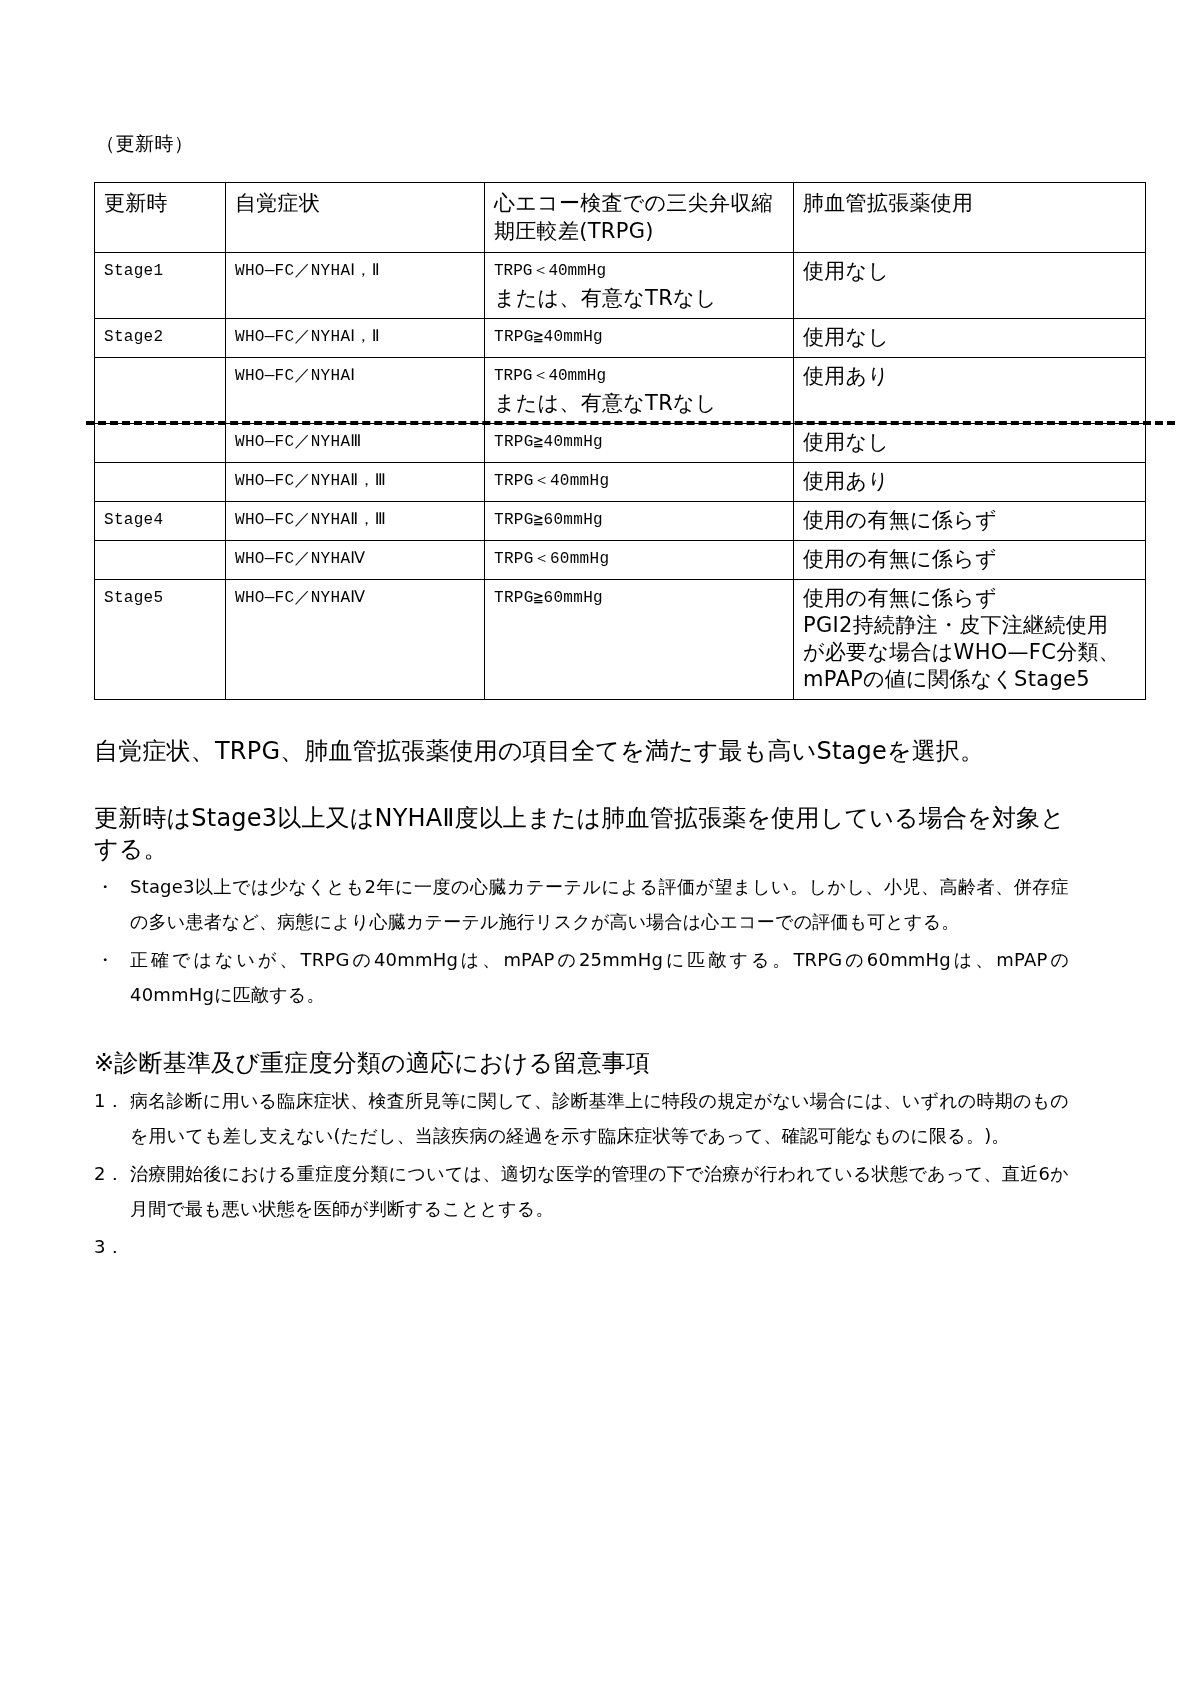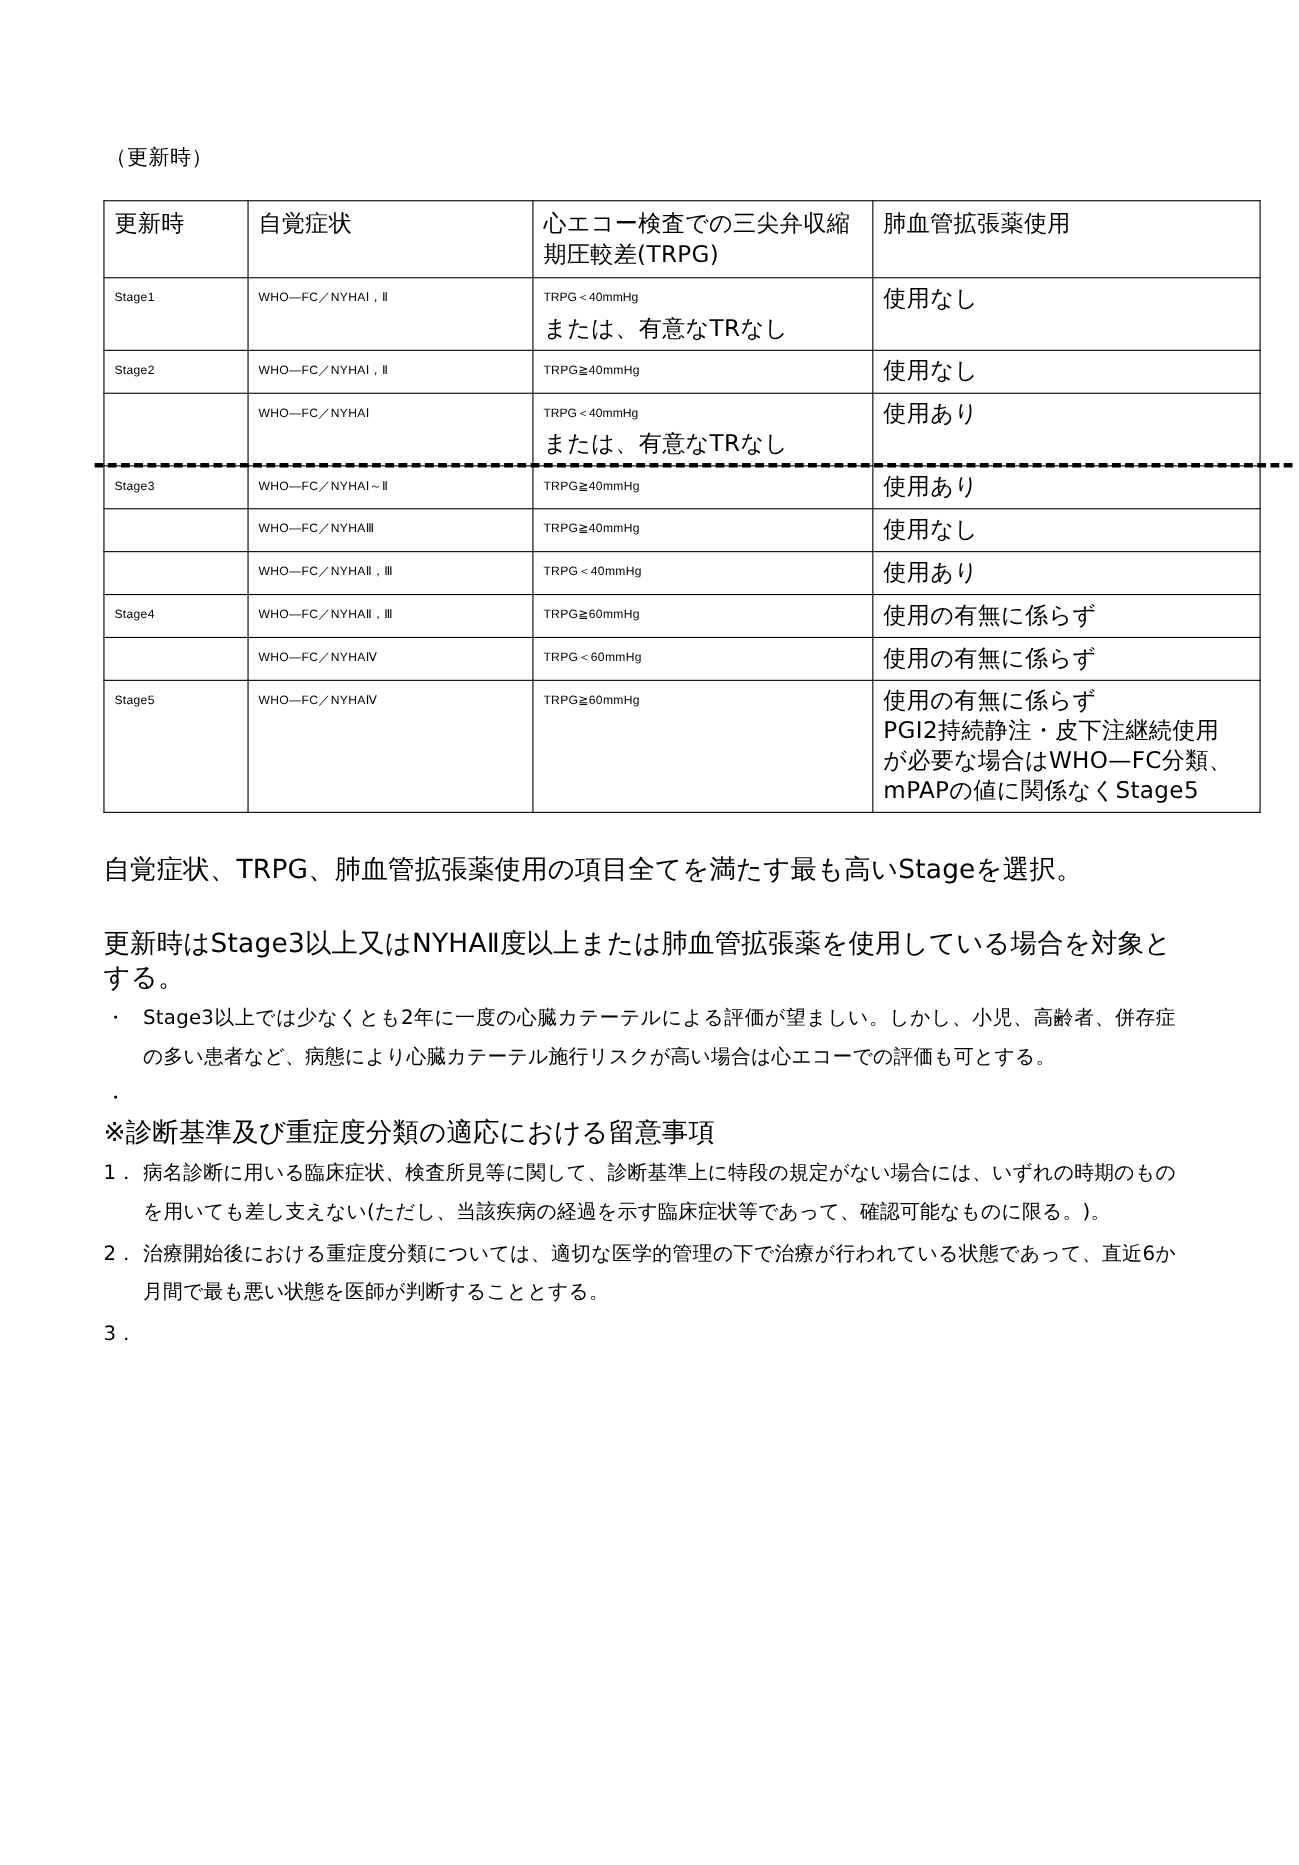--- a/index.html
+++ b/index.html
@@ -61,22 +61,22 @@
   th.col-sympt, td.col-sympt   { width: 240px; }
   th.col-trpg,  td.col-trpg    { width: 290px; }
   th.col-drug,  td.col-drug    { width: 333px; }
 
   .cell-head {
     line-height: 28px;
     padding-top: 12px;
     padding-bottom: 12px;
   }
   .mono {
-    font-family: Liberation Sans, sans-serif;
-    font-size: 11px;
+    font-family: Liberation Mono, monospace;
+    font-size: 16px;
     letter-spacing: 0px;
   }
   .jp {
     font-family: "DejaVu Sans", "Liberation Sans", sans-serif;
     font-size: 21px;
   }
   .cell-line { white-space: nowrap; }
   .cell-line + .cell-line { margin-top: 2px; }
 
   
@@ -170,26 +170,20 @@
           <tr>
             <td class="col-stage mono nb-top"></td>
             <td class="col-sympt mono">WHO—FC／NYHAⅠ</td>
             <td class="col-trpg">
               <div class="cell-line mono">TRPG＜40mmHg</div>
               <div class="cell-line jp">または、有意なTRなし</div>
             </td>
             <td class="col-drug jp">使用あり</td>
           </tr>
 
-          <tr>
-            <td class="col-stage mono">Stage3</td>
-            <td class="col-sympt mono">WHO—FC／NYHAⅠ～Ⅱ</td>
-            <td class="col-trpg mono">TRPG≧40mmHg</td>
-            <td class="col-drug jp">使用あり</td>
-          </tr>
 
           <tr>
             <td class="col-stage mono nb-top"></td>
             <td class="col-sympt mono">WHO—FC／NYHAⅢ</td>
             <td class="col-trpg mono">TRPG≧40mmHg</td>
             <td class="col-drug jp">使用なし</td>
           </tr>
 
           <tr>
             <td class="col-stage mono nb-top"></td>
@@ -235,20 +229,21 @@
     <p class="para sp-2">更新時はStage3以上又はNYHAⅡ度以上または肺血管拡張薬を使用している場合を対象とする。</p>
 
 
     <ul class="ref-list">
       <li>
         <span class="marker">・</span>
         <span>Stage3以上では少なくとも2年に一度の心臓カテーテルによる評価が望ましい。しかし、小児、高齢者、併存症の多い患者など、病態により心臓カテーテル施行リスクが高い場合は心エコーでの評価も可とする。</span>
       </li>
       <li>
         <span class="marker">・</span>
+        <span>正確ではないが、TRPGの40mmHgは、mPAPの25mmHgに匹敵する。TRPGの60mmHgは、mPAPの40mmHgに匹敵する。</span>
       </li>
     </ul>
 
     <p class="para sp-4">※診断基準及び重症度分類の適応における留意事項</p>
 
     <ol class="note-list">
       <li>
         <span class="marker">1．</span>
         <span>病名診断に用いる臨床症状、検査所見等に関して、診断基準上に特段の規定がない場合には、いずれの時期のものを用いても差し支えない(ただし、当該疾病の経過を示す臨床症状等であって、確認可能なものに限る。)。</span>
       </li>

